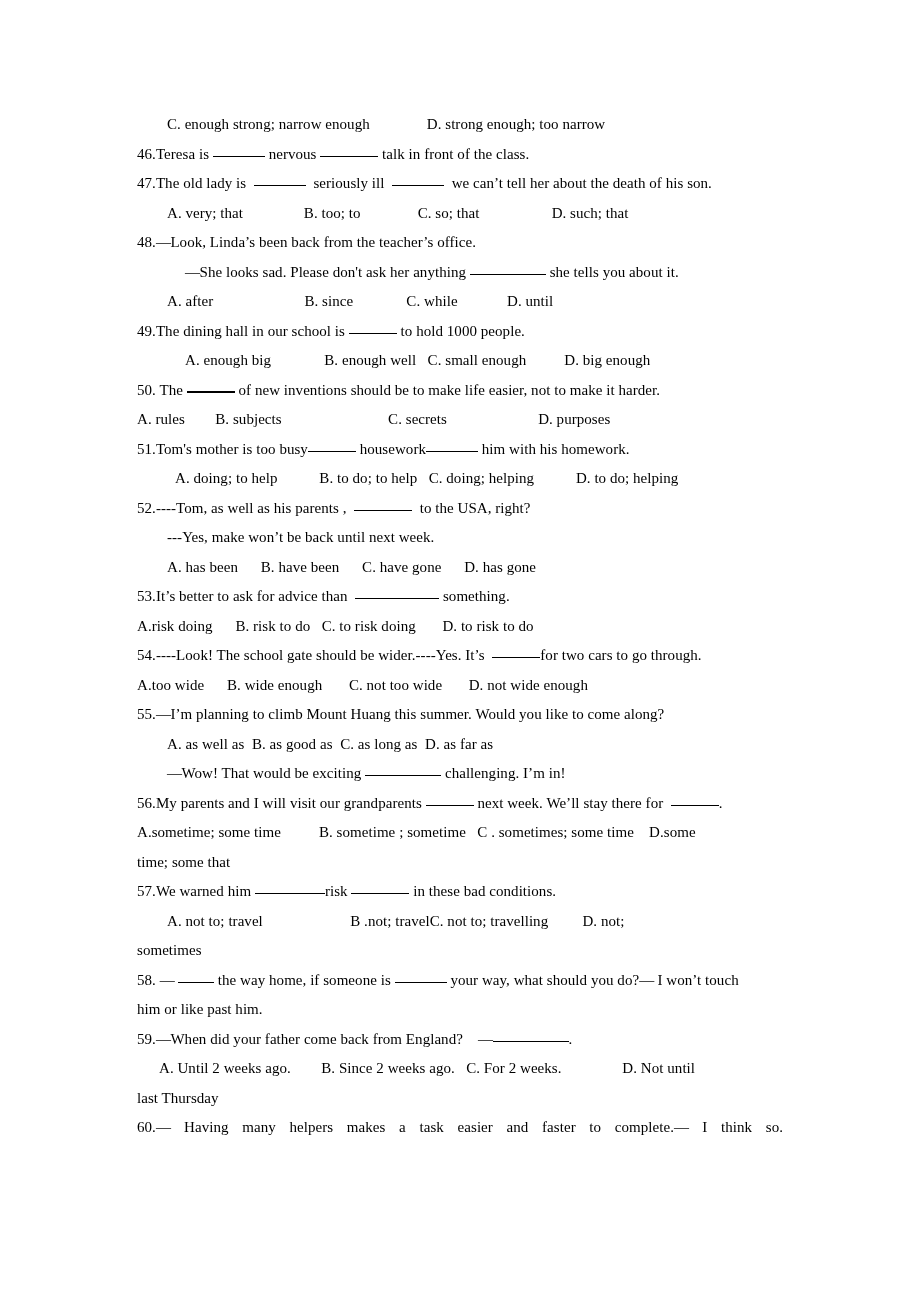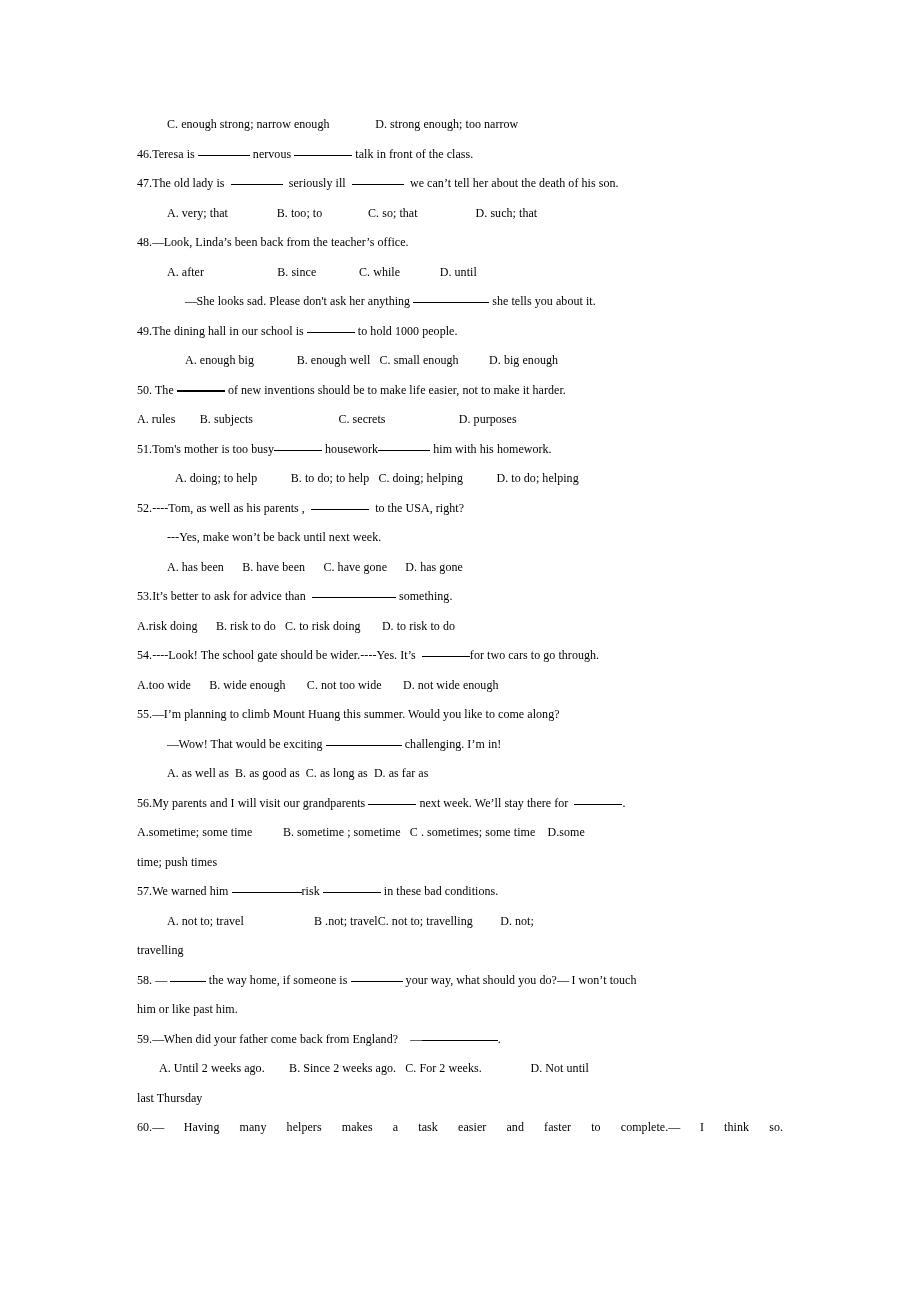--- a/index.html
+++ b/index.html
@@ -18,21 +18,21 @@
     position: relative;
     width: 920px;
     height: 1302px;
     box-sizing: border-box;
     padding: 110px 137px 0 137px;
   }
   .doc {
     width: 646px;
   }
   .line {
-    font-size: 12px;
+    font-size: 15px;
     line-height: 29.5px;
     white-space: pre-wrap;
     letter-spacing: 0.05px;
   }
   .justify {
     text-align: justify;
     text-align-last: justify;
   }
   
   .i0  { padding-left: 0; }
@@ -71,23 +71,23 @@
 
     <div class="line i0">46.Teresa is <span class="blank b52"></span> nervous <span class="blank b58"></span> talk in front of the class.</div>
 
 
     <div class="line i0">47.The old lady is  <span class="blank b52"></span>  seriously ill  <span class="blank b52"></span>  we can’t tell her about the death of his son.</div>
 
     <div class="line i3">A. very; that<span style="white-space:pre">                </span>B. too; to<span style="white-space:pre">               </span>C. so; that<span style="white-space:pre">                   </span>D. such; that</div>
 
     <div class="line i0">48.<span class="dash">—</span>Look, Linda’s been back from the teacher’s office.</div>
 
+    <div class="line i5"><span class="dash">—</span>She looks sad. Please don't ask her anything <span class="blank b76"></span> she tells you about it.</div>
+
     <div class="line i3">A. after<span style="white-space:pre">                        </span>B. since<span style="white-space:pre">              </span>C. while<span style="white-space:pre">             </span>D. until</div>
-
-    <div class="line i5"><span class="dash">—</span>She looks sad. Please don't ask her anything <span class="blank b76"></span> she tells you about it.</div>
 
     <div class="line i0">49.The dining hall in our school is <span class="blank b48"></span> to hold 1000 people.</div>
 
     <div class="line i5">A. enough big<span style="white-space:pre">              </span>B. enough well   C. small enough<span style="white-space:pre">          </span>D. big enough</div>
 
     <div class="line i0">50. The <span class="blank b-thick b48"></span> of new inventions should be to make life easier, not to make it harder.</div>
 
     <div class="line i0">A. rules<span style="white-space:pre">        </span>B. subjects<span style="white-space:pre">                            </span>C. secrets<span style="white-space:pre">                        </span>D. purposes</div>
 
     <div class="line i0">51.Tom's mother is too busy<span class="blank b48"></span> housework<span class="blank b52"></span> him with his homework.</div>
@@ -103,35 +103,35 @@
     <div class="line i0">53.It’s better to ask for advice than  <span class="blank b84"></span> something.</div>
 
     <div class="line i0">A.risk doing<span style="white-space:pre">      </span>B. risk to do   C. to risk doing<span style="white-space:pre">       </span>D. to risk to do</div>
 
     <div class="line i0">54.----Look! The school gate should be wider.----Yes. It’s  <span class="blank b48"></span>for two cars to go through.</div>
 
     <div class="line i0">A.too wide<span style="white-space:pre">      </span>B. wide enough<span style="white-space:pre">       </span>C. not too wide<span style="white-space:pre">       </span>D. not wide enough</div>
 
     <div class="line i0">55.<span class="dash">—</span>I’m planning to climb Mount Huang this summer. Would you like to come along?</div>
 
+    <div class="line i3">A. as well as  B. as good as  C. as long as  D. as far as</div>
+
     <div class="line i3"><span class="dash">—</span>Wow! That would be exciting <span class="blank b76"></span> challenging. I’m in!</div>
-
-    <div class="line i3">A. as well as  B. as good as  C. as long as  D. as far as</div>
 
     <div class="line i0">56.My parents and I will visit our grandparents <span class="blank b48"></span> next week. We’ll stay there for  <span class="blank b48"></span>.</div>
 
     <div class="line i0">A.sometime; some time<span style="white-space:pre">          </span>B. sometime ; sometime   C . sometimes; some time    D.some</div>
 
-    <div class="line i0">time; push times</div>
+    <div class="line i0">time; some that</div>
 
     <div class="line i0">57.We warned him <span class="blank b70"></span>risk <span class="blank b58"></span> in these bad conditions.</div>
 
     <div class="line i3">A. not to; travel<span style="white-space:pre">                       </span>B .not; travelC. not to; travelling<span style="white-space:pre">         </span>D. not;</div>
 
-    <div class="line i0">travelling</div>
+    <div class="line i0">sometimes</div>
 
     <div class="line i0">58. <span class="dash">—</span> <span class="blank b36"></span> the way home, if someone is <span class="blank b52"></span> your way, what should you do?<span class="dash">—</span> I won’t touch</div>
 
     <div class="line i0">him or like past him.</div>
 
 
     <div class="line i0">59.<span class="dash">—</span>When did your father come back from England?    <span class="dash">—</span><span class="blank b76"></span>.</div>
 
     <div class="line i2">A. Until 2 weeks ago.<span style="white-space:pre">        </span>B. Since 2 weeks ago.   C. For 2 weeks.<span style="white-space:pre">                </span>D. Not until</div>
 

